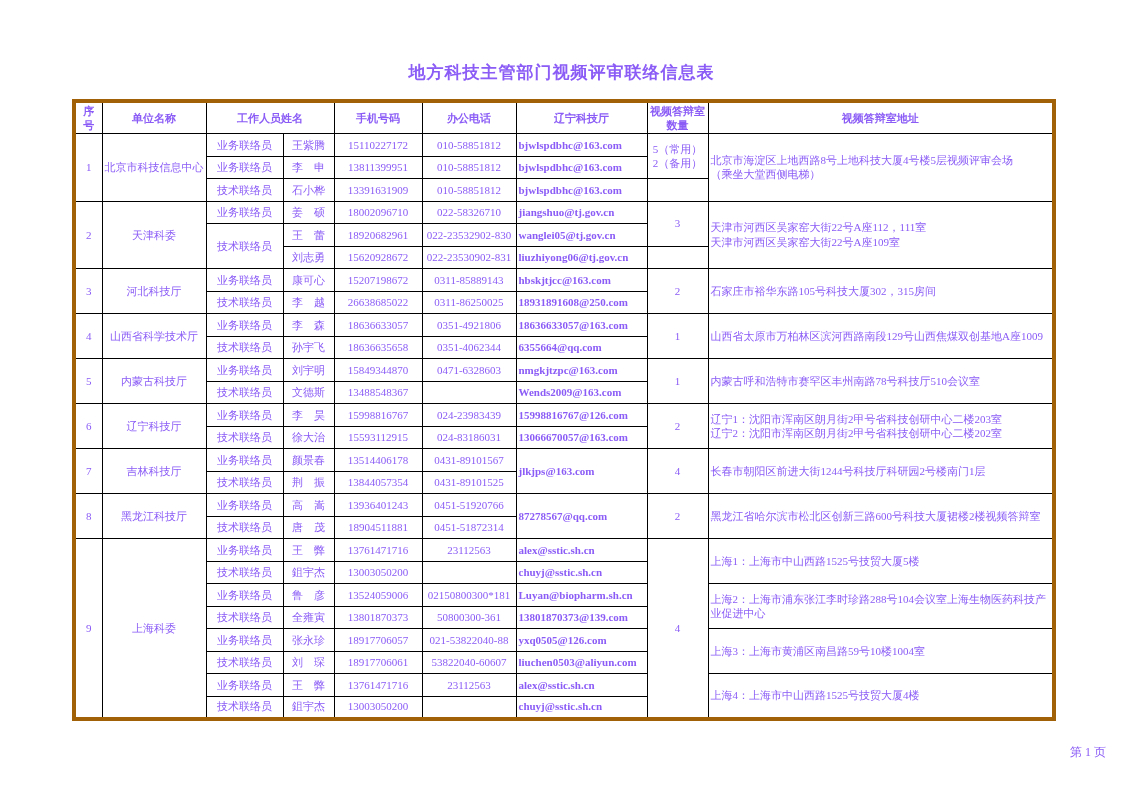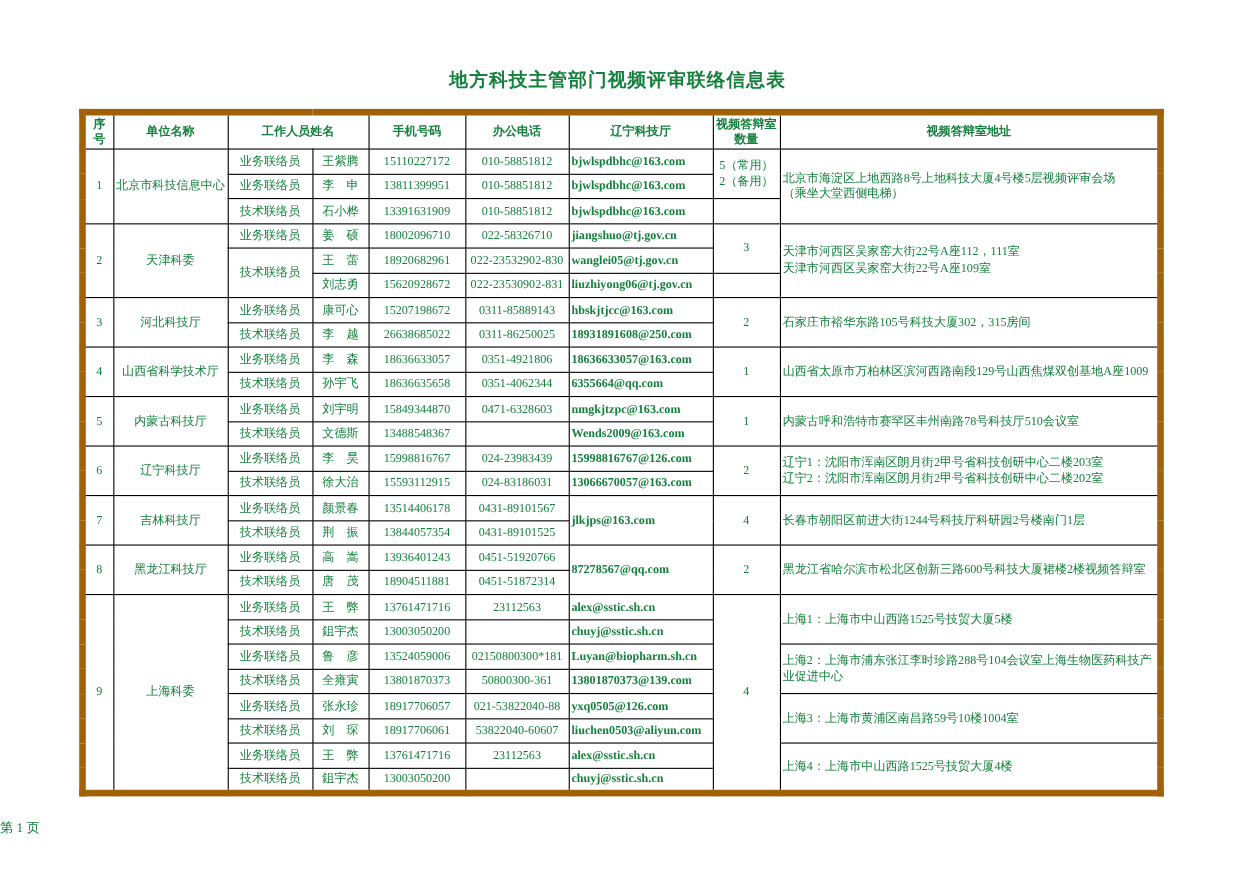--- a/index.html
+++ b/index.html
@@ -1,30 +1,30 @@
 <!DOCTYPE html>
 <html><head>
 <meta charset="utf-8">
 <style>
   html,body{margin:0;padding:0;background:#fff;}
   .sheet{position:relative;width:1123px;height:794px;background:#ffffff;
-         font-family:"Liberation Serif","DejaVu Serif",serif;color:#15803d;}
+         font-family:"Liberation Serif","DejaVu Serif",serif;color:#8b5cf6;}
   .doc-title{position:absolute;top:61px;left:0;width:1123px;text-align:center;
              font-size:17px;font-weight:bold;letter-spacing:1px;}
   table.tbl{position:absolute;top:99px;left:72px;width:980px;
-            border-collapse:collapse;table-layout:fixed;border:6px solid #a16207;}
+            border-collapse:collapse;table-layout:fixed;border:4px solid #a16207;}
   .tbl th,.tbl td{border:1px solid #000;padding:0 2px;vertical-align:middle;
                   font-size:11px;line-height:1.3;white-space:pre-line;overflow:hidden;}
   .tbl th{font-weight:bold;height:30px;text-align:center;}
   .tbl tr{height:22.5px;}
   .c{text-align:center;}
   .l{text-align:left;}
   .email{font-size:10.5px;padding-left:3px;font-weight:bold;}
   .addr{font-size:11.5px;padding-left:6px;padding-right:4px;}
-  .footer{position:absolute;top:744px;left:0;width:1106px;text-align:left;font-size:12px;}
+  .footer{position:absolute;top:744px;left:0;width:1106px;text-align:right;font-size:12px;}
 </style>
 </head>
 <body>
 
 <div class="sheet">
   <div class="doc-title">地方科技主管部门视频评审联络信息表</div>
 
   <table class="tbl">
     <colgroup>
       <col style="width:28px">

